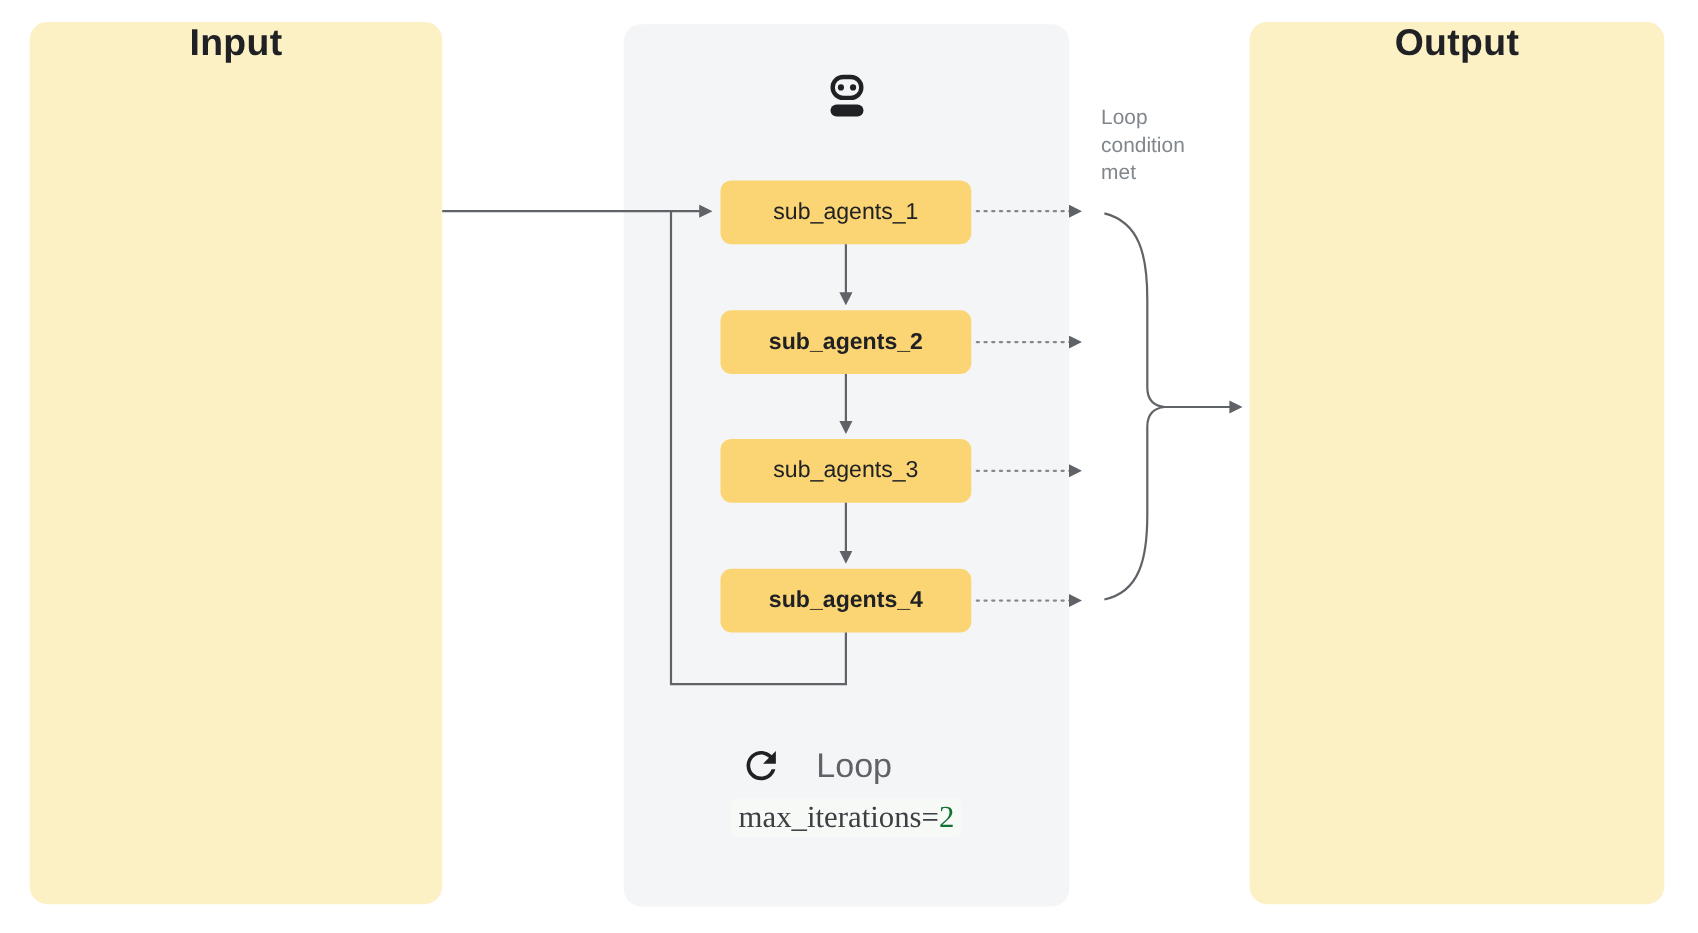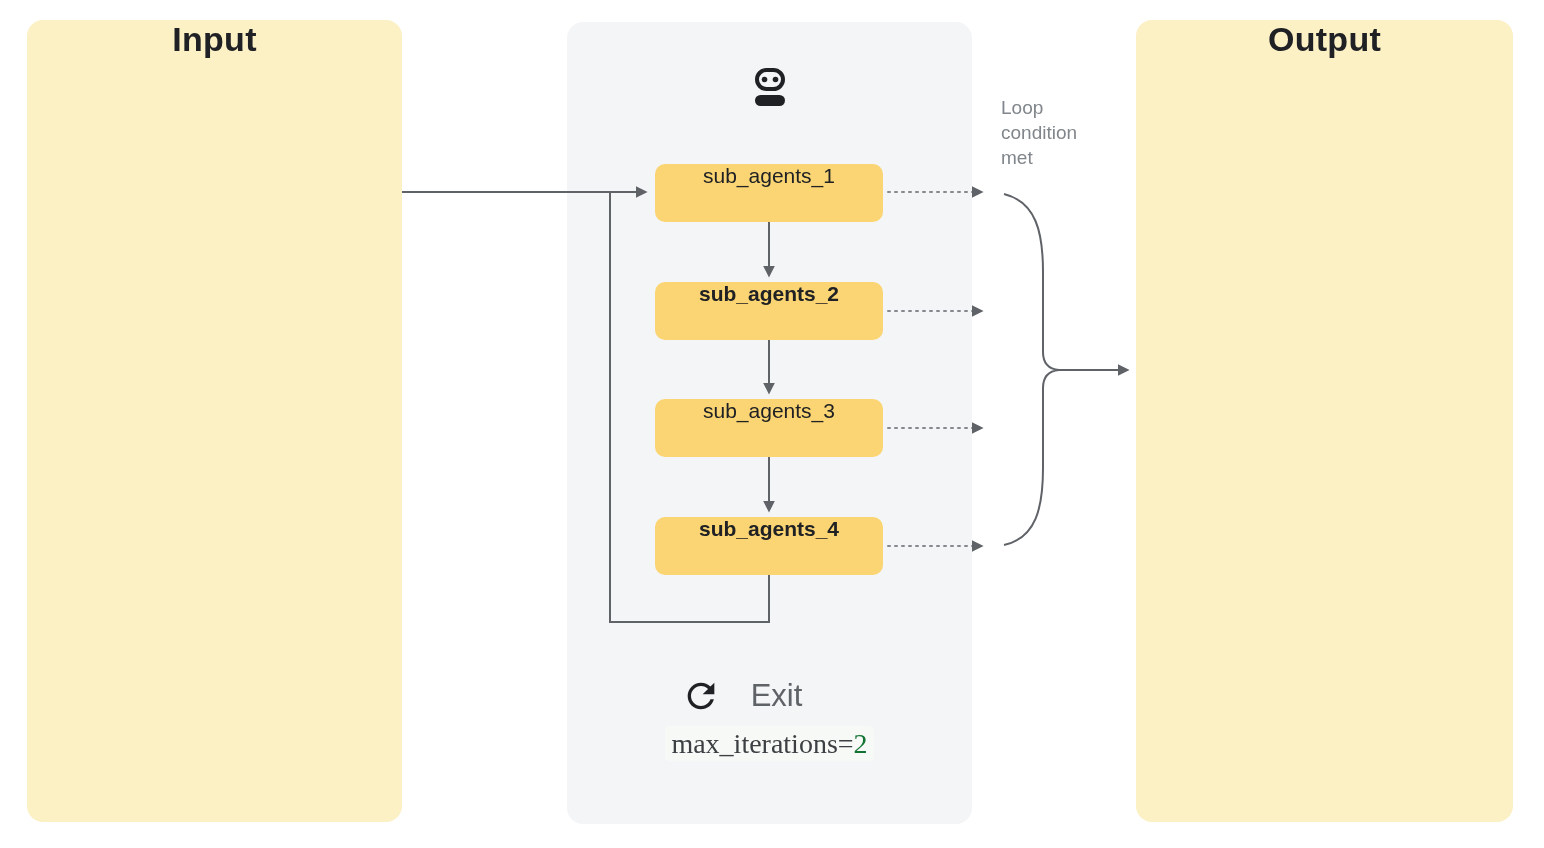--- a/index.html
+++ b/index.html
@@ -58,21 +58,21 @@
   }
 
   
   .sub-agent {
     position:absolute;
     left:655px;
     width:228px; height:58px;
     border-radius:10px;
     background:var(--sub-agent-bg, #fbd573);
     display:flex;
-    align-items:flex-start;
+    align-items:center;
     justify-content:center;
   }
   .sub-agent .sa-label {
     font-size:21px;
     color:var(--text-dark, #202124);
   }
   .sa1 { top:164px; }
   .sa2 { top:282px;font-weight:bold; }
   .sa3 { top:399px; }
   .sa4 { top:517px;font-weight:bold; }
@@ -174,21 +174,21 @@
   <div class="sub-agent sa4">
     <span class="sa-label">sub_agents_4</span>
   </div>
 
   <div class="exit-note">Loop condition met</div>
 
   <div class="loop-row">
     <svg class="loop-icon" viewBox="0 0 24 24" aria-hidden="true">
       <path class="icon-ink" d="M17.65 6.35C16.2 4.9 14.21 4 12 4c-4.42 0-7.99 3.58-8 8s3.57 8 8 8c3.73 0 6.84-2.55 7.73-6h-2.08c-.82 2.33-3.04 4-5.65 4-3.31 0-6-2.69-6-6s2.69-6 6-6c1.66 0 3.14.69 4.22 1.78L13 11h7V4l-2.35 2.35z"></path>
     </svg>
-    <span class="loop-label">Exit</span>
+    <span class="loop-label">Loop</span>
   </div>
 
   <div class="code-line">
     <span class="code-bg"><span class="code-prefix">max_iterations=</span><span class="code-value">2</span></span>
   </div>
 
   <div class="io-box output-box">
     <span class="io-label">Output</span>
   </div>
 

